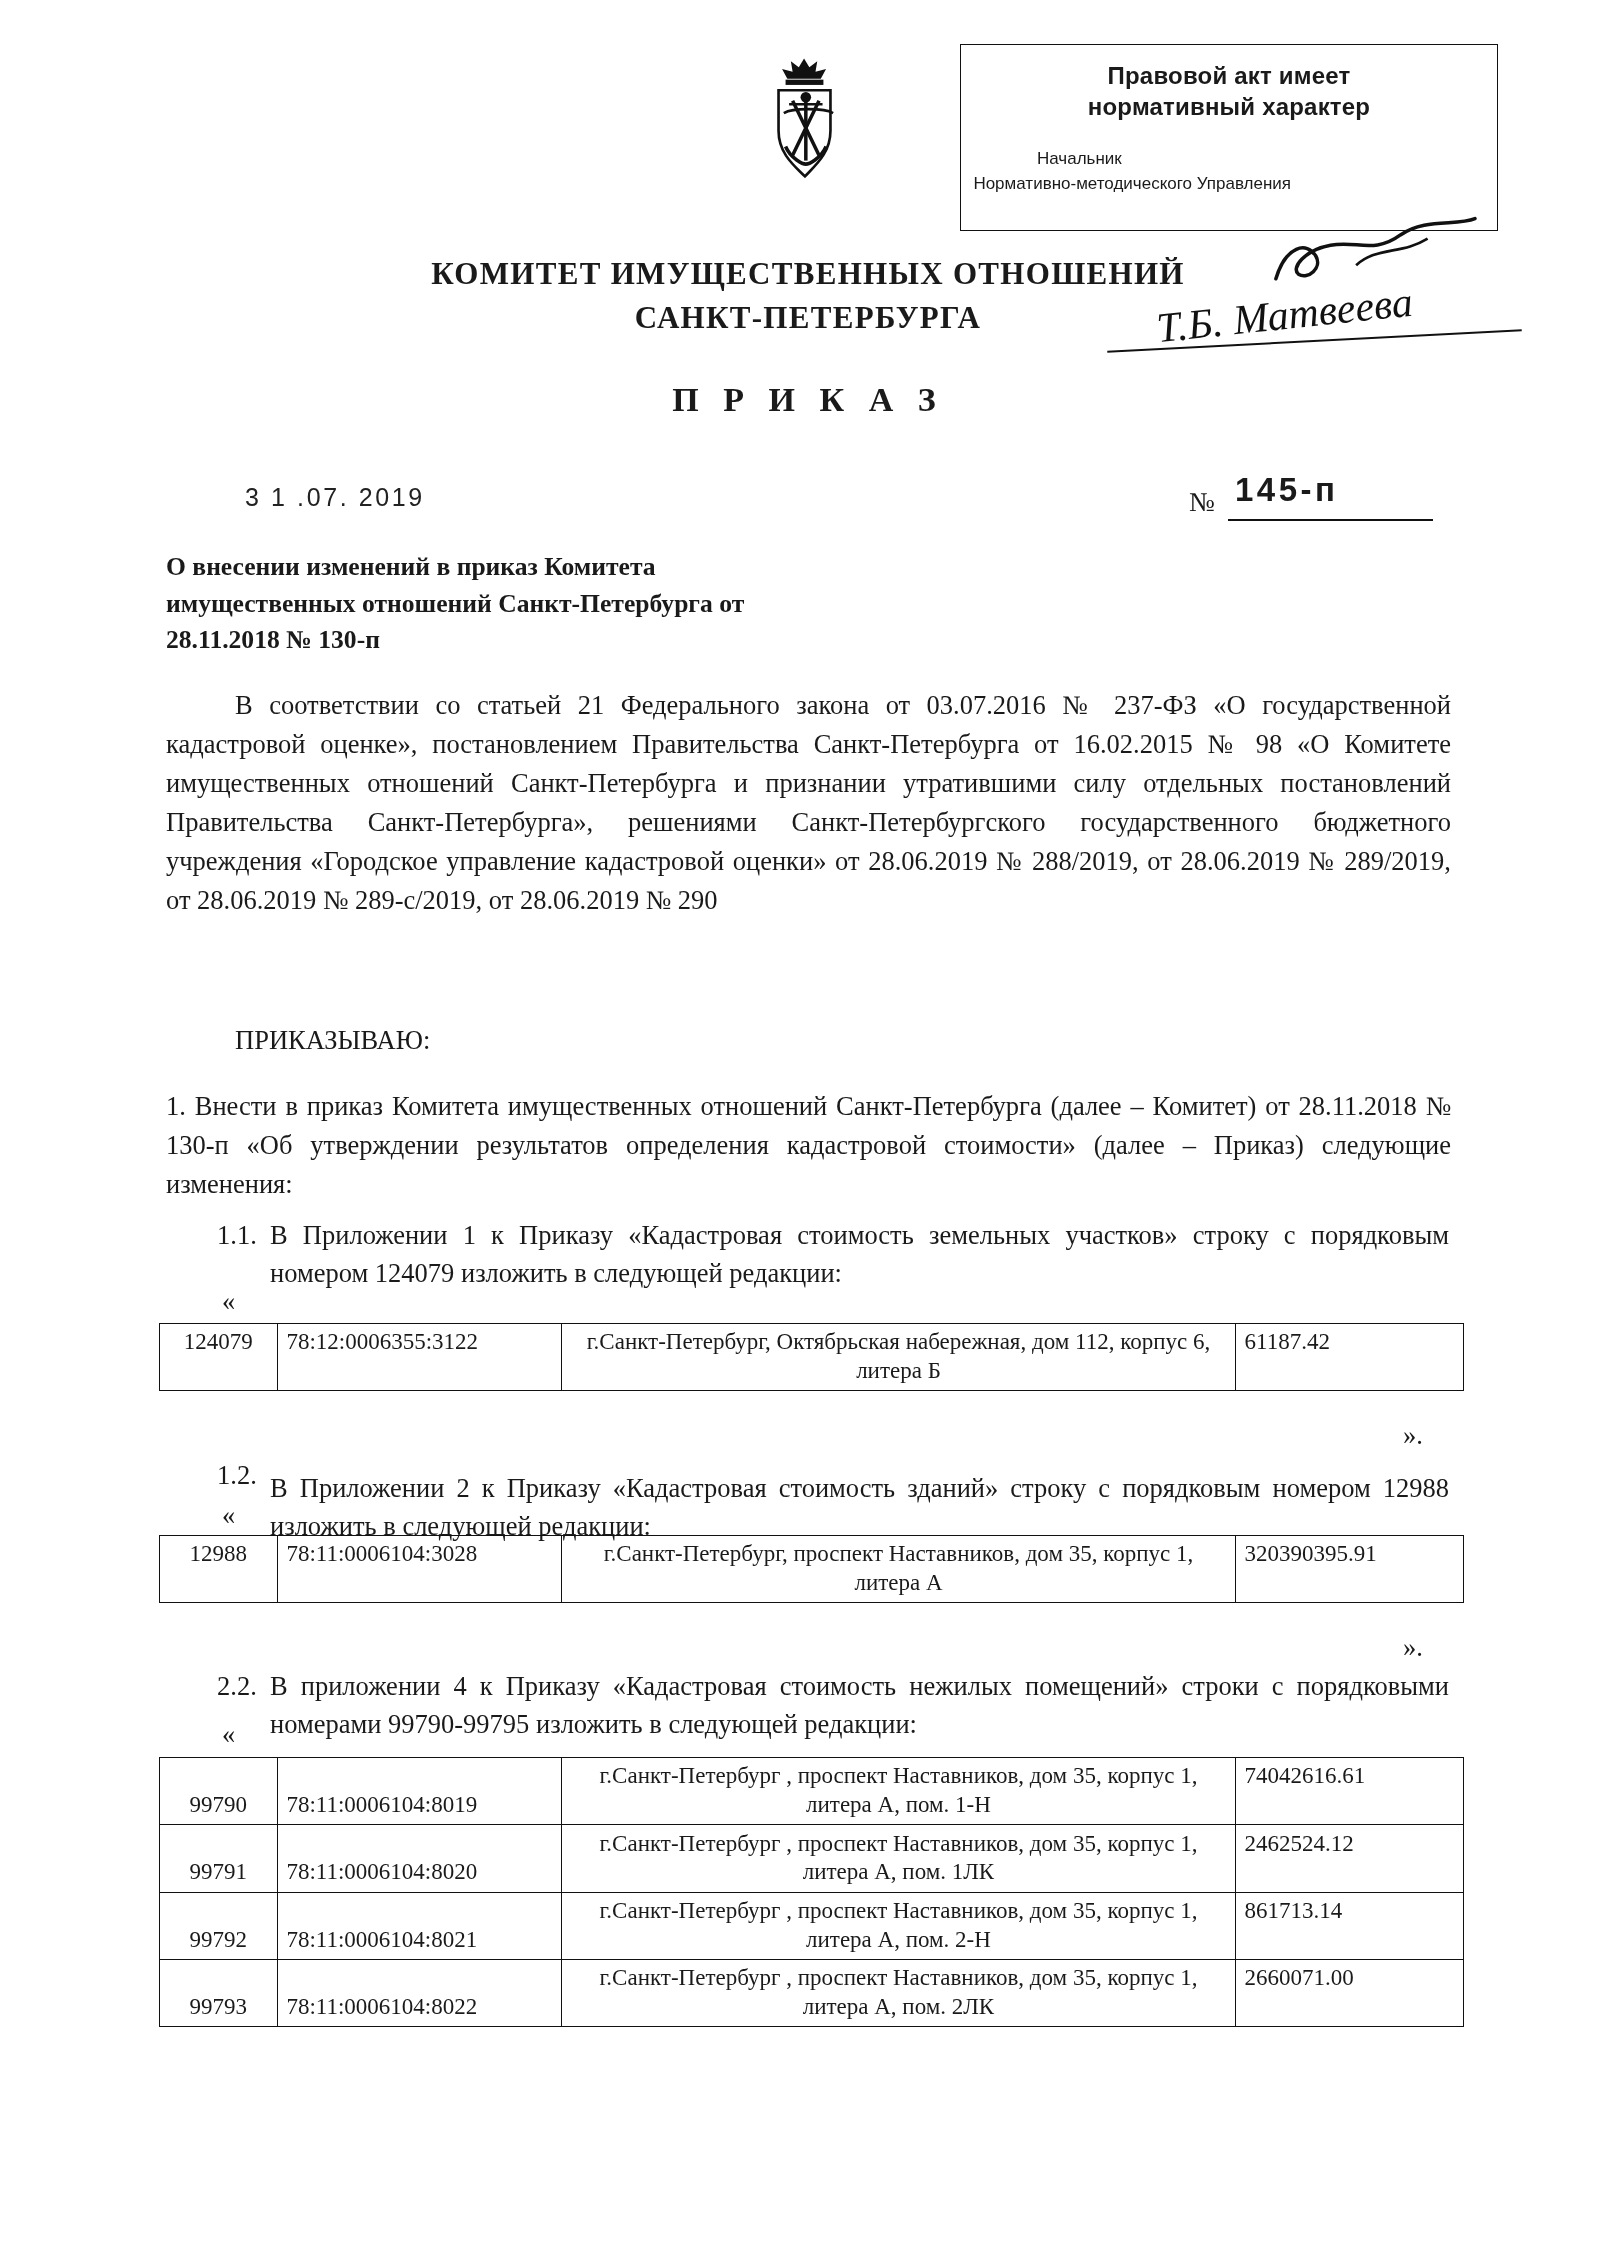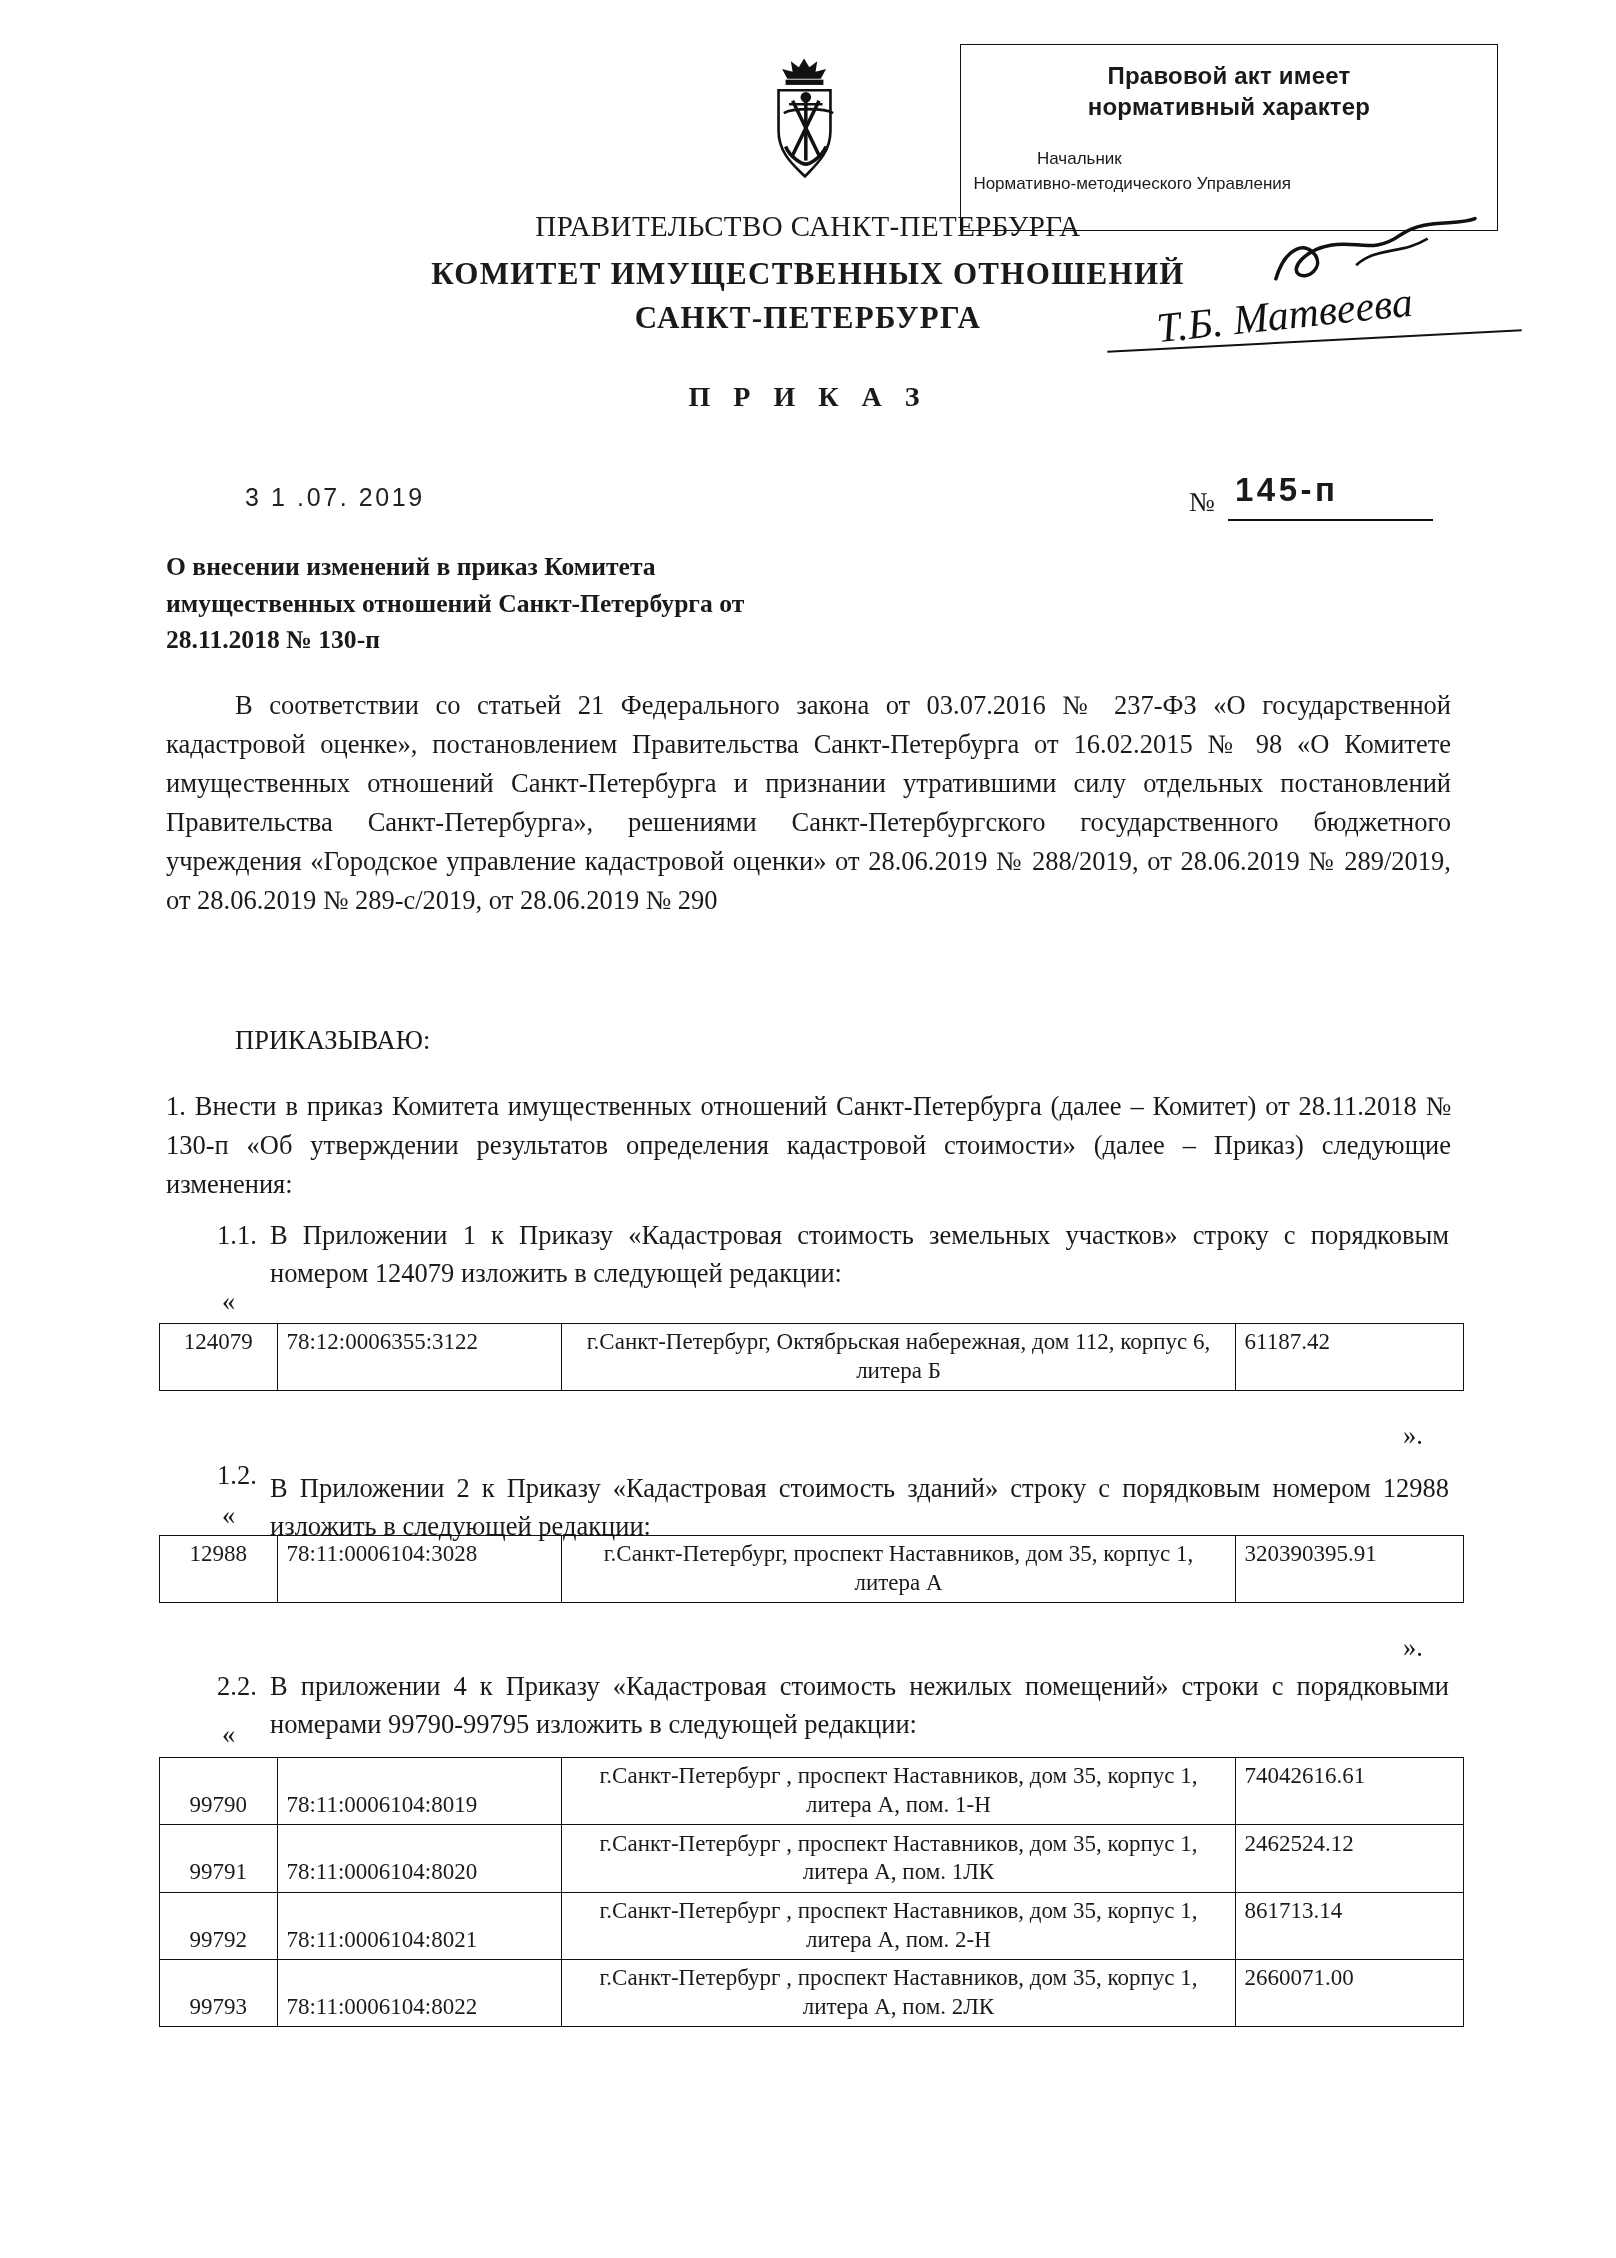--- a/index.html
+++ b/index.html
@@ -124,21 +124,21 @@
     letter-spacing: 1.3px;
   }
   .hdr-com2 {
     top: 300px;
     font-size: 31px;
     font-weight: bold;
     letter-spacing: 1.3px;
   }
   .hdr-prikaz {
     top: 381px;
-    font-size: 28px;
+    font-size: 34px;
     font-weight: bold;
     letter-spacing: 8px;
   }
 
   
   .date-stamp {
     position: absolute;
     left: 245px;
     top: 483px;
     font-family: "Liberation Sans", sans-serif;
@@ -278,21 +278,20 @@
 
   <div class="sign-1">
     <svg viewBox="0 0 240 60" width="212" height="53" aria-hidden="true">
       <path d="M4 44 C20 8, 44 6, 52 24 C58 38, 40 50, 30 42 C22 34, 40 16, 70 14 C100 12, 118 30, 150 12 C180 -4, 214 10, 236 4" fill="none" stroke="#111" stroke-width="4" stroke-linecap="round"></path>
       <path d="M96 40 C120 22, 150 34, 180 20" fill="none" stroke="#111" stroke-width="3"></path>
     </svg>
   </div>
   <div class="sign-2">Т.Б. Матвеева</div>
   <div class="sign-underline"></div>
 
-  <div class="hdr hdr-gov">ПРАВИТЕЛЬСТВО САНКТ-ПЕТЕРБУРГА</div>
   <div class="hdr hdr-com1">КОМИТЕТ ИМУЩЕСТВЕННЫХ ОТНОШЕНИЙ</div>
   <div class="hdr hdr-com2">САНКТ-ПЕТЕРБУРГА</div>
   <div class="hdr hdr-prikaz">П Р И К А З</div>
 
   <div class="date-stamp">3 1 .07. 2019</div>
   <div class="num-label">№</div>
   <div class="num-value">145-п</div>
   <div class="num-underline"></div>
 
   <div class="subject">О внесении изменений в приказ Комитета имущественных отношений Санкт-Петербурга от 28.11.2018 № 130-п</div>

